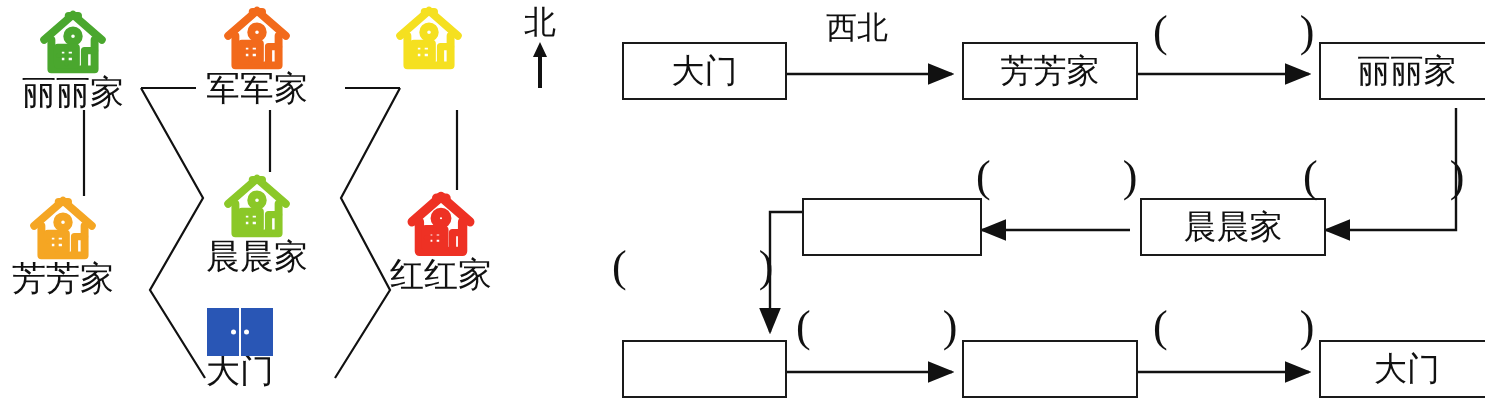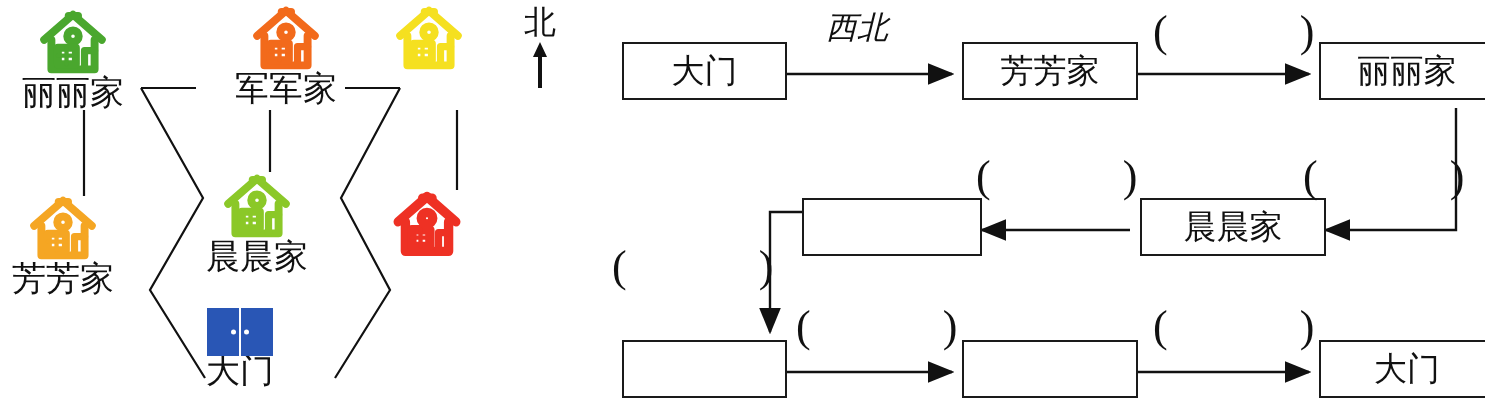--- a/index.html
+++ b/index.html
@@ -65,21 +65,21 @@
     box-sizing:border-box;
   }
   .fbox span{
     font-family:"Liberation Serif","DejaVu Serif",serif;
     font-size:33px;color:#111;white-space:nowrap;line-height:1;
   }
 
   .flabel{
     position:absolute;
     font-family:"Liberation Serif","DejaVu Serif",serif;
-    font-size:31px;color:#111;white-space:nowrap;line-height:1;font-style:italic;
+    font-size:31px;color:#111;white-space:nowrap;line-height:1;
   }
   .paren{
     position:absolute;
     font-family:"Liberation Serif","DejaVu Serif",serif;
     font-size:44px;color:#111;line-height:1;
     letter-spacing:0;
     white-space:pre;
   }
 </style>
 </head>
@@ -114,21 +114,21 @@
           <path d="M20 47 L20 88 L80 88 L80 47"></path>
           <circle cx="50" cy="42" r="8"></circle>
           <rect x="29" y="58" width="25" height="23"></rect>
           <path d="M41 58 L41 81 M29 69 L54 69" stroke-width="6"></path>
           <path d="M66 88 L66 62 L80 62" stroke-width="10"></path>
         </g>
       </svg>
       <div class="node-label">丽丽家</div>
     </div>
 
-    <div class="house-node" style="left:206px;top:2px;margin-left:29px;">
+    <div class="house-node" style="left:206px;top:2px;">
       <svg class="house-icon" width="74" height="72" viewBox="0 0 100 100">
         <g fill="none" stroke="#f26a1b" stroke-width="11" stroke-linejoin="round" stroke-linecap="round">
           <path d="M10 47 L50 12 L90 47"></path>
           <path d="M44 14 L57 14"></path>
           <path d="M20 47 L20 88 L80 88 L80 47"></path>
           <circle cx="50" cy="42" r="8"></circle>
           <rect x="29" y="58" width="25" height="23"></rect>
           <path d="M41 58 L41 81 M29 69 L54 69" stroke-width="6"></path>
           <path d="M66 88 L66 62 L80 62" stroke-width="10"></path>
         </g>
@@ -185,20 +185,21 @@
         <g fill="none" stroke="#ee3124" stroke-width="13" stroke-linejoin="round" stroke-linecap="round">
           <path d="M10 47 L50 12 L90 47"></path>
           <path d="M44 14 L57 14"></path>
           <path d="M20 47 L20 88 L80 88 L80 47"></path>
           <circle cx="50" cy="42" r="8"></circle>
           <rect x="29" y="58" width="25" height="23"></rect>
           <path d="M41 58 L41 81 M29 69 L54 69" stroke-width="6"></path>
           <path d="M66 88 L66 62 L80 62" stroke-width="10"></path>
         </g>
       </svg>
+      <div class="node-label">红红家</div>
     </div>
 
     <div class="gate-node" style="left:206px;top:308px;">
       <div class="gate-glyph">
         <span class="knob l"></span>
           <span class="knob r"></span>
       </div>
       <div class="node-label">大门</div>
     </div>
 

